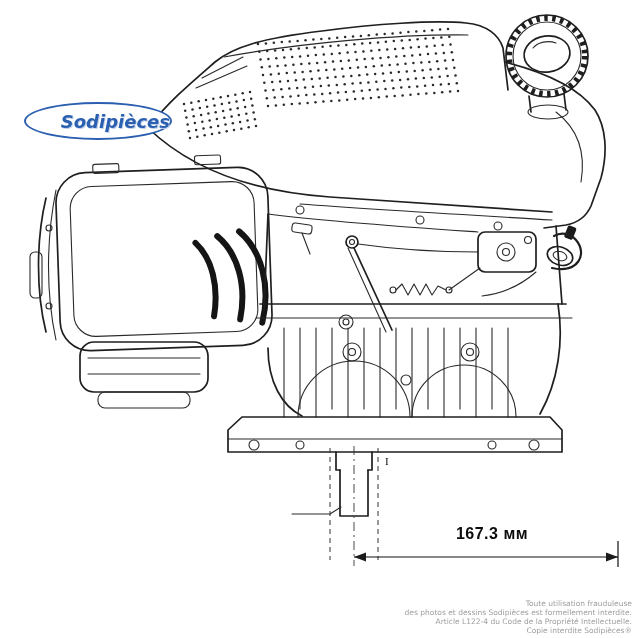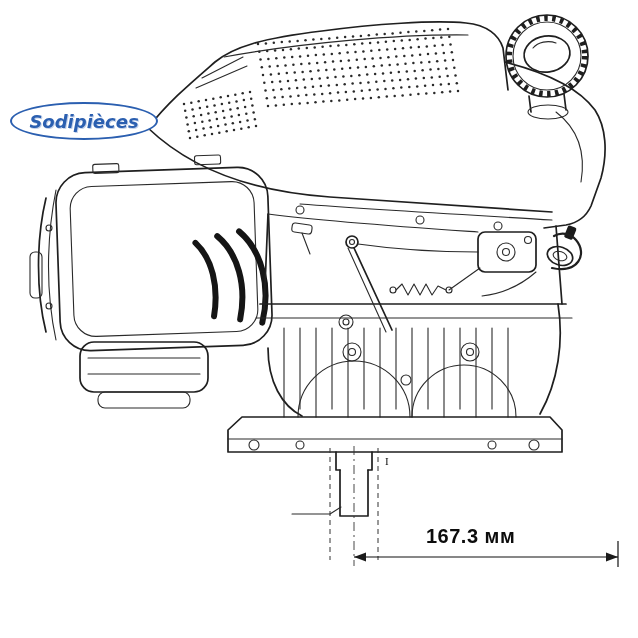--- a/index.html
+++ b/index.html
@@ -7,24 +7,24 @@
   svg.drawing{position:absolute;left:0;top:0}
   .ln{fill:none;stroke:#1f1f1f;stroke-width:1.7;stroke-linecap:round;stroke-linejoin:round}
   .ln2{fill:none;stroke:#2a2a2a;stroke-width:1.1;stroke-linecap:round;stroke-linejoin:round}
   .vane{fill:none;stroke:#151515;stroke-width:6;stroke-linecap:round}
   .ribs{fill:none;stroke:#1f1f1f;stroke-width:6;stroke-dasharray:3.5 4.5}
   .dash{fill:none;stroke:#333;stroke-width:1;stroke-dasharray:5 4}
   .dashc{fill:none;stroke:#333;stroke-width:.9;stroke-dasharray:9 4 2 4}
   .fillb{fill:#1b1b1b;stroke:none}
   .dimln{fill:none;stroke:#111;stroke-width:1.2}
   .lnF{fill:none;stroke:#1f1f1f;stroke-width:2.2;stroke-linecap:round}
-  .logo{position:absolute;left:10px;top:102px;width:148px;height:38px;border:2.5px solid #2b5fb0;border-radius:50%;background:#fff;display:flex;align-items:center;justify-content:center;box-sizing:border-box}
+  .logo{position:absolute;left:24px;top:102px;width:148px;height:38px;border:2.5px solid #2b5fb0;border-radius:50%;background:#fff;display:flex;align-items:center;justify-content:flex-end;box-sizing:border-box}
   .logo span{font-style:italic;font-weight:700;font-size:18px;color:#2b5fb0;text-shadow:1px 1px 0 #c3d1ea;white-space:nowrap}
   .callout{position:absolute;left:54px;top:505px;font-family:"Liberation Sans",sans-serif;font-weight:700;font-size:11px;color:#0c0c0c;letter-spacing:.2px;white-space:nowrap}
-  .dim{position:absolute;left:426px;top:525px;width:132px;font-family:"Liberation Sans",sans-serif;font-weight:700;font-size:20px;color:#0c0c0c;letter-spacing:.5px}
+  .dim{position:absolute;left:426px;top:525px;width:132px;text-align:center;font-family:"Liberation Sans",sans-serif;font-weight:700;font-size:16px;color:#0c0c0c;letter-spacing:.5px}
   .footer{position:absolute;right:6px;bottom:3px;text-align:right;font-size:7.5px;color:#9d9d9d;line-height:9px}
 </style>
 </head>
 <body>
 
 <div class="canvas">
 
   <svg class="drawing" width="638" height="638" viewBox="0 0 638 638">
 
     <g>
@@ -452,13 +452,19 @@
     </g>
   </svg>
 
   <div class="logo">
     <span>Sodipièces</span>
   </div>
 
 
   <div class="dim">167.3 мм</div>
 
+  <div class="footer">
+    <div>Toute utilisation frauduleuse</div>
+    <div>des photos et dessins Sodipièces est formellement interdite.</div>
+    <div>Article L122-4 du Code de la Propriété Intellectuelle.</div>
+    <div>Copie interdite Sodipièces®</div>
+  </div>
 </div>
 
 </body></html>

